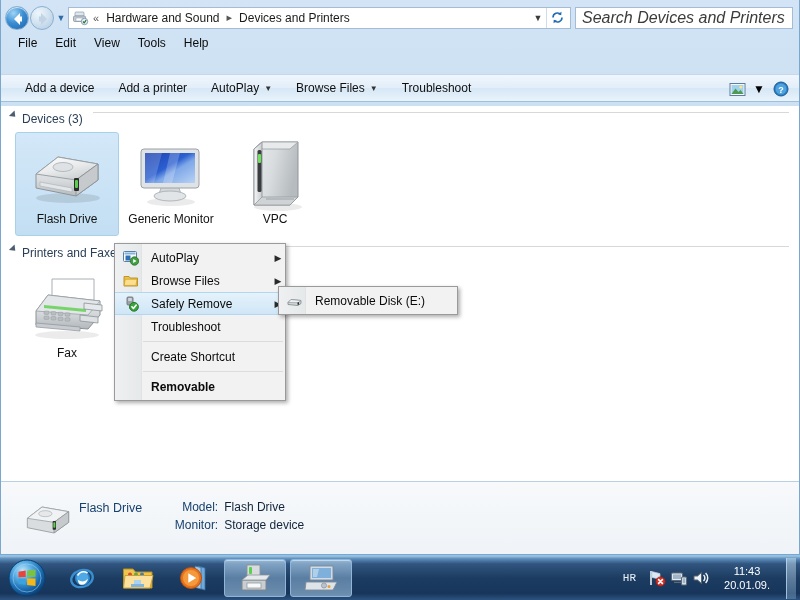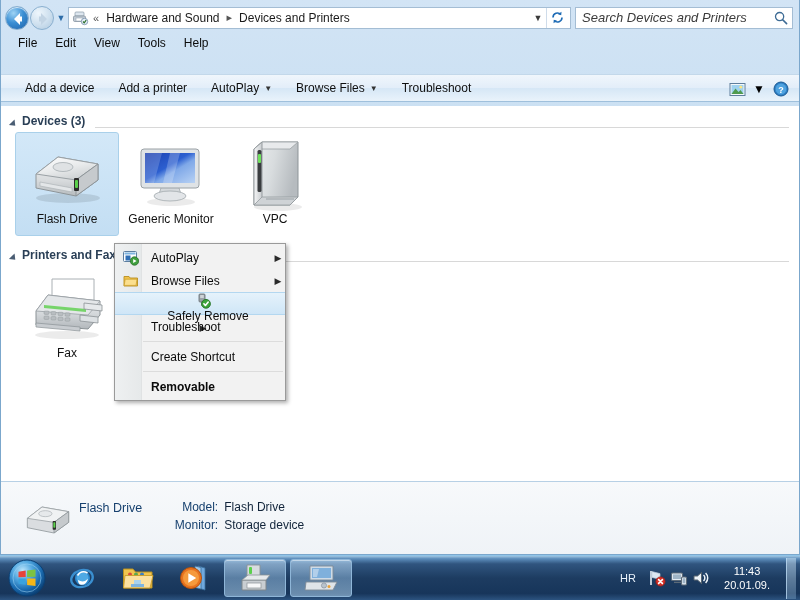--- a/index.html
+++ b/index.html
@@ -130,21 +130,21 @@
     background: #ffffff;
     border: 1px solid #a4bdd4;
     display: flex; align-items: center;
     padding: 0 3px 0 6px;
     flex: 0 0 auto;
   }
   #search-input {
     border: none; outline: none;
     flex: 1 1 auto;
     font-family: "Liberation Sans", sans-serif;
-    font-size: 13px;
+    font-size: 16px;
     color: #a21caf;
     font-style: italic;
     background: transparent;
   }
   #search-input::placeholder { color: #3b3b3b; font-style: italic; opacity: 1; }
 
   
   #menubar {
     height: 22px;
     display: flex;
@@ -196,25 +196,24 @@
   
   #content {
     position: absolute;
     left: 0; top: 106px;
     width: 800px; height: 375px;
     background: #ffffff;
     overflow: hidden;
   }
   .group-header {
     display: flex;
-    align-items: flex-end;
+    align-items: flex-start;
     gap: 6px;
     padding: 6px 12px 0 10px;
     height: 22px;
-    font-weight: bold;
   }
   .grp-triangle {
     width: 0; height: 0;
     border-left: 5px solid #4a5d73;
     border-top: 4px solid transparent;
     border-bottom: 4px solid transparent;
     transform: rotate(45deg);
     margin-top: -1px;
     cursor: pointer;
   }
@@ -312,21 +311,20 @@
     align-items: center;
     cursor: pointer;
     z-index: 2;
     padding-left: 6px;
   }
   .ctx-item.highlight {
     background: linear-gradient(to bottom, #e5f2fb 0%, #cfe6f7 100%);
     border-top: 1px solid #b3d7f0;
     border-bottom: 1px solid #b3d7f0;
     height: 23px;
-    flex-direction: column;
   }
   .ctx-ico {
     width: 20px; height: 16px;
     flex: 0 0 auto;
     display: flex; align-items: center; justify-content: center;
   }
   .ctx-label {
     font-size: 12px;
     color: #0b0b0b;
     padding-left: 10px;
@@ -404,20 +402,21 @@
     align-items: center;
     height: 45px;
     padding-right: 4px;
     gap: 0;
   }
   #tray-lang {
     color: #e8f2fb;
     font-size: 11px;
     padding: 0 10px 0 14px;
     cursor: pointer;
+    font-family: Liberation Mono, monospace;
   }
   .tray-ico {
     width: 22px; height: 42px;
     display: flex; align-items: center; justify-content: center;
     cursor: pointer;
   }
   #tray-clock {
     width: 70px;
     text-align: center;
     color: #ffffff;
@@ -763,20 +762,32 @@
 
     <div class="ctx-sep"></div>
 
     <div class="ctx-item">
       <span class="ctx-ico"></span>
       <span class="ctx-label bold">Removable</span>
       <span class="ctx-arrow"></span>
     </div>
   </div>
 
+  <div id="ctxsub">
+    <div class="ctx-item">
+      <span class="ctx-ico">
+        <svg width="16" height="12" viewBox="0 0 16 12">
+          <path d="M1 7.5 L4 4.5 L14 5.5 L14 8.5 L11 10.5 L1 9.5 Z" fill="#d5d9dc" stroke="#7e868b" stroke-width=".8"></path>
+          <path d="M1 7.5 L4 4.5 L14 5.5 L11 7.8 Z" fill="#eef0f1" stroke="#8e9599" stroke-width=".7"></path>
+          <rect x="10.5" y="7.2" width="1.6" height="2.6" rx=".4" fill="#2d2d2d"></rect>
+        </svg>
+      </span>
+      <span class="ctx-label">Removable Disk (E:)</span>
+    </div>
+  </div>
 
 </div>
 
 <div id="taskbar">
 
   <div id="startorb">
     <svg width="38" height="38" viewBox="0 0 38 38">
       <defs>
         <radialGradient id="orbG" cx="38%" cy="30%" r="72%">
           <stop offset="0%" stop-color="#bfe6fb"></stop>

